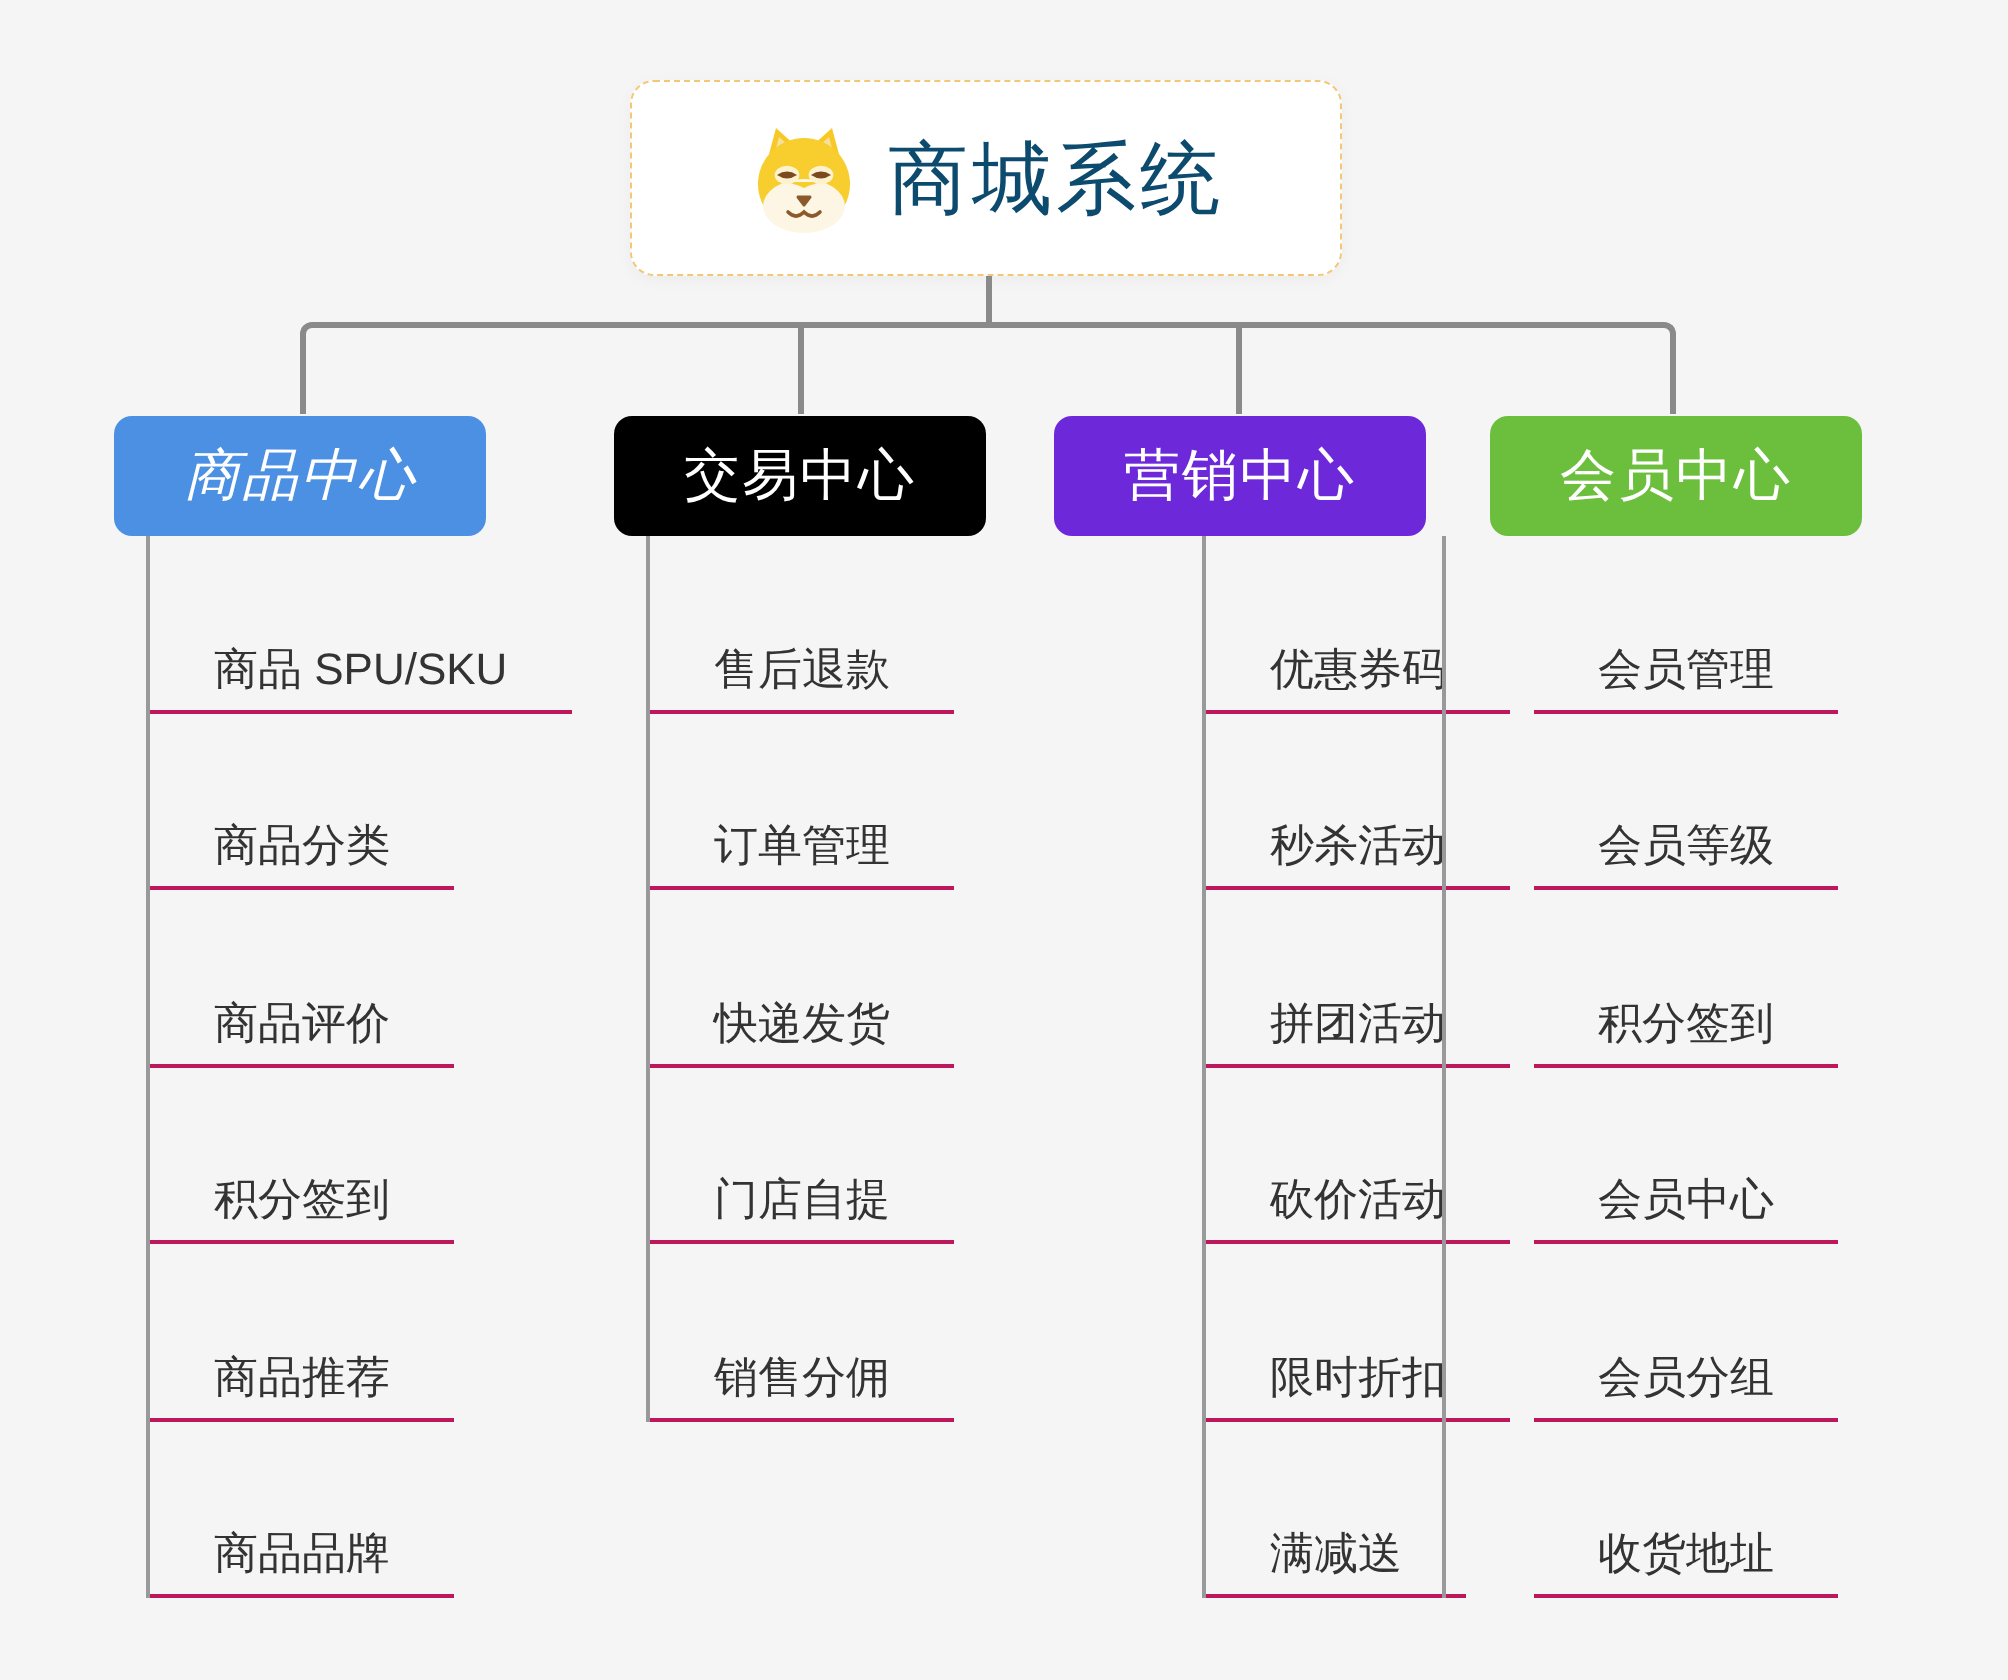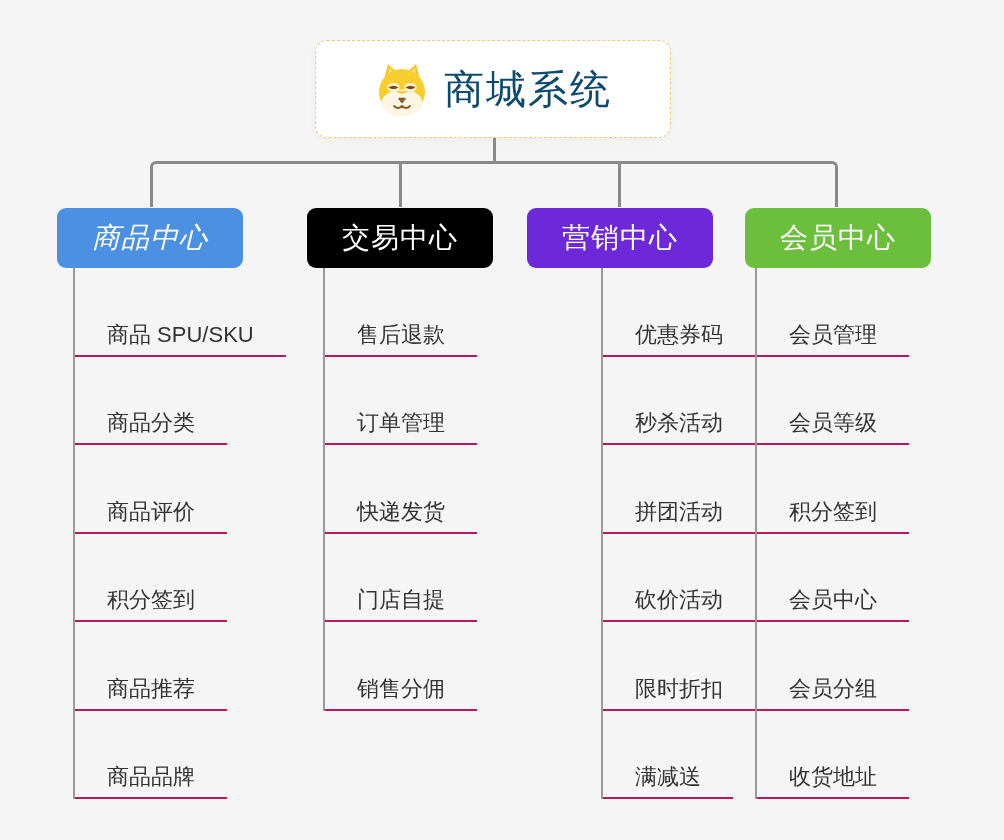--- a/index.html
+++ b/index.html
@@ -62,21 +62,21 @@
 
   
   .column{
     position:absolute;top:268px;
     border-left:2px solid #999999;
     margin:0;padding:0;list-style:none;
   }
   .col-0{left:73px;}
   .col-1{left:323px;}
   .col-2{left:569px;margin-left:32px;}
-  .col-3{left:755px;}
+  .col-3{left:721px;padding-left:44px;}
   .column li{
     box-sizing:border-box;
     height:88.5px;
     width:max-content;
     display:flex;align-items:flex-end;
     border-bottom:2px solid #be185d;
     padding:0 32px 5px 32px;
     font-size:22px;color:#333333;
     white-space:nowrap;
   }

